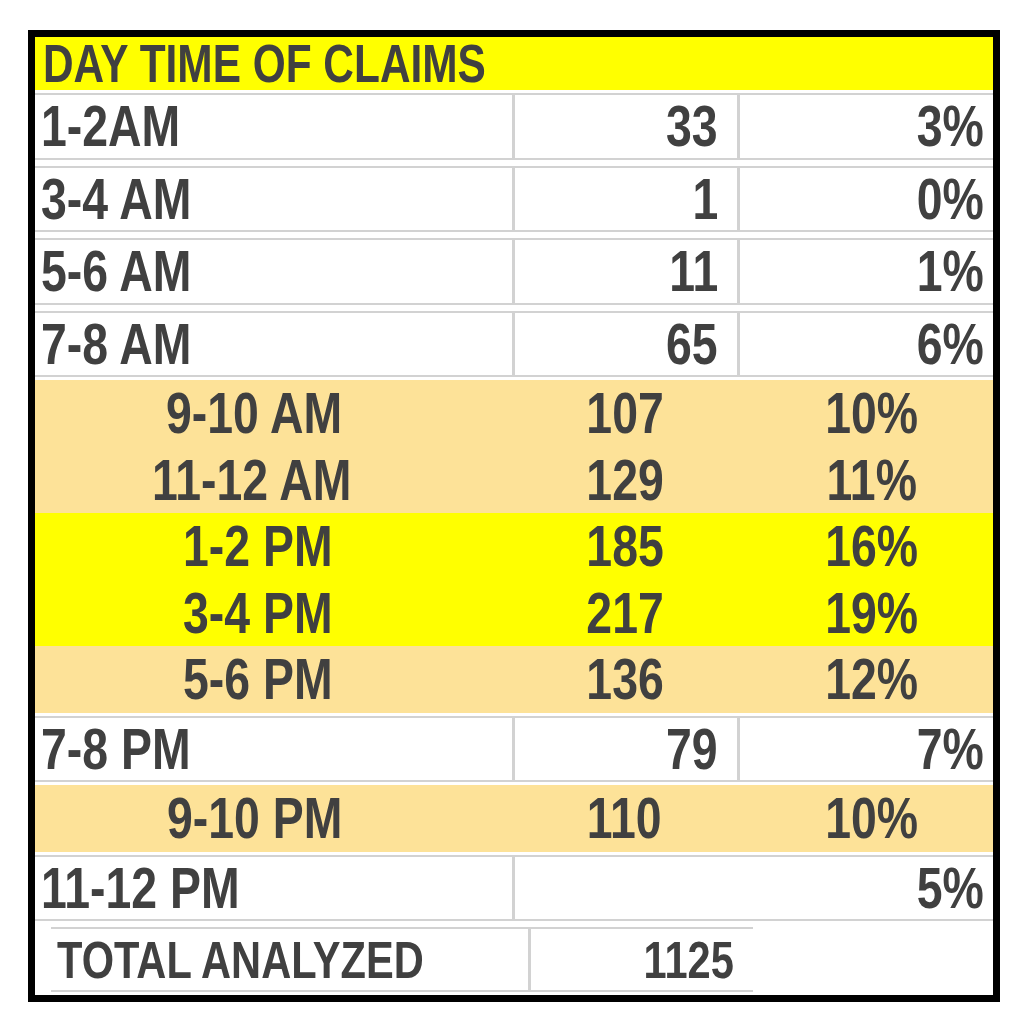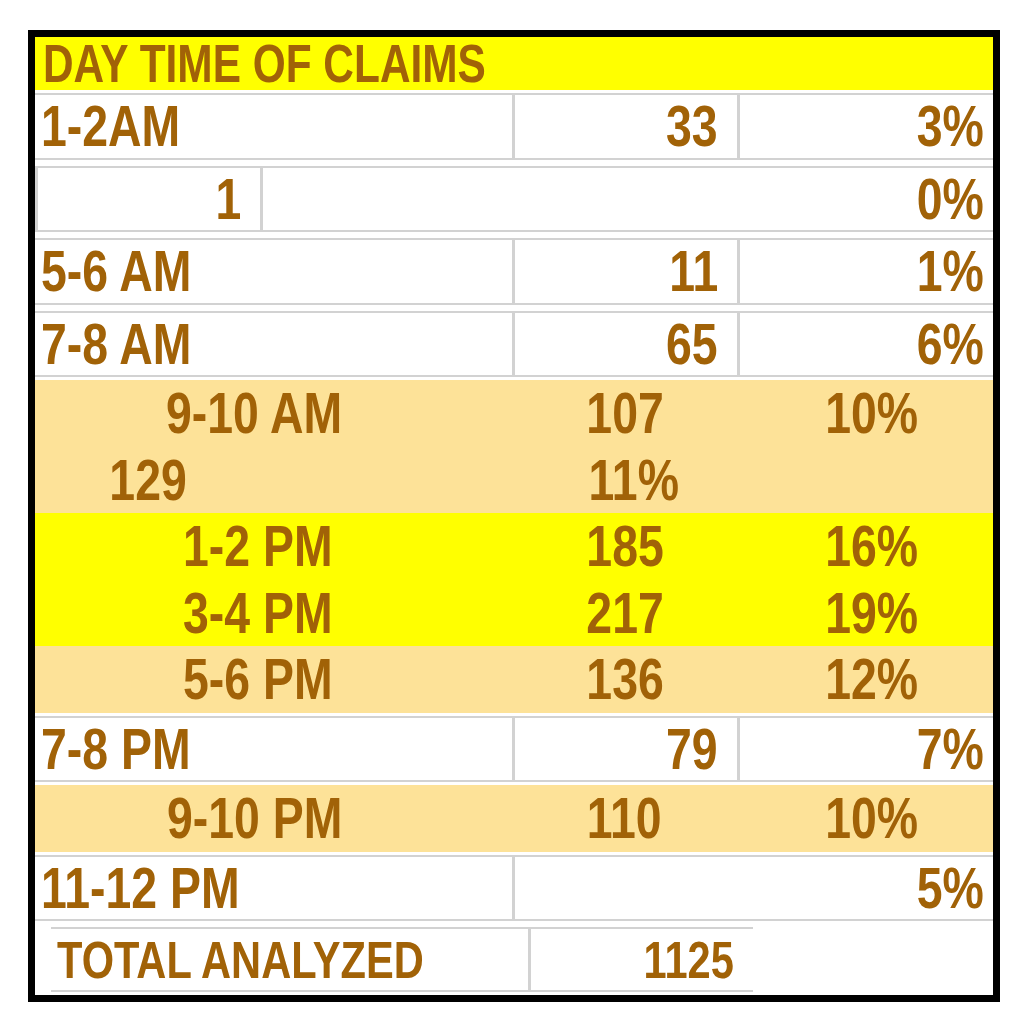--- a/index.html
+++ b/index.html
@@ -1,18 +1,18 @@
 <!DOCTYPE html>
 <html><head>
 <meta charset="utf-8">
 <style>
   html,body { margin:0; padding:0; background:#ffffff; }
   .canvas {
     position:relative; width:1020px; height:1016px; background:#ffffff;
-    font-family:"Liberation Sans", sans-serif; font-weight:700; color:#a16207;
+    font-family:"Liberation Sans", sans-serif; font-weight:700; color:#404040;
     overflow:hidden;
   }
   .tablebox {
     position:absolute; left:28px; top:30px; width:972px; height:972px;
     border:7px solid #000000; box-sizing:border-box;
     display:flex; flex-direction:column; background:#ffffff;
   }
   .header-row {
     flex:0 0 52px; background:#FFFF00;
     display:flex; align-items:center; padding-left:8px;
@@ -61,20 +61,23 @@
     </div>
     <div class="cell c2">
       <span class="txt">33</span>
     </div>
     <div class="cell c3">
       <span class="txt">3%</span>
     </div>
   </div>
 
   <div class="row plain">
+    <div class="cell c1">
+      <span class="txt">3-4 AM</span>
+    </div>
     <div class="cell c2">
       <span class="txt">1</span>
     </div>
     <div class="cell c3">
       <span class="txt">0%</span>
     </div>
   </div>
 
   <div class="row plain">
     <div class="cell c1">
@@ -106,20 +109,23 @@
     </div>
     <div class="cell c2">
       <span class="txt">107</span>
     </div>
     <div class="cell c3">
       <span class="txt">10%</span>
     </div>
   </div>
 
   <div class="row hl-soft">
+    <div class="cell c1">
+      <span class="txt">11-12 AM</span>
+    </div>
     <div class="cell c2">
       <span class="txt">129</span>
     </div>
     <div class="cell c3">
       <span class="txt">11%</span>
     </div>
   </div>
 
   <div class="row hl-strong">
     <div class="cell c1">

